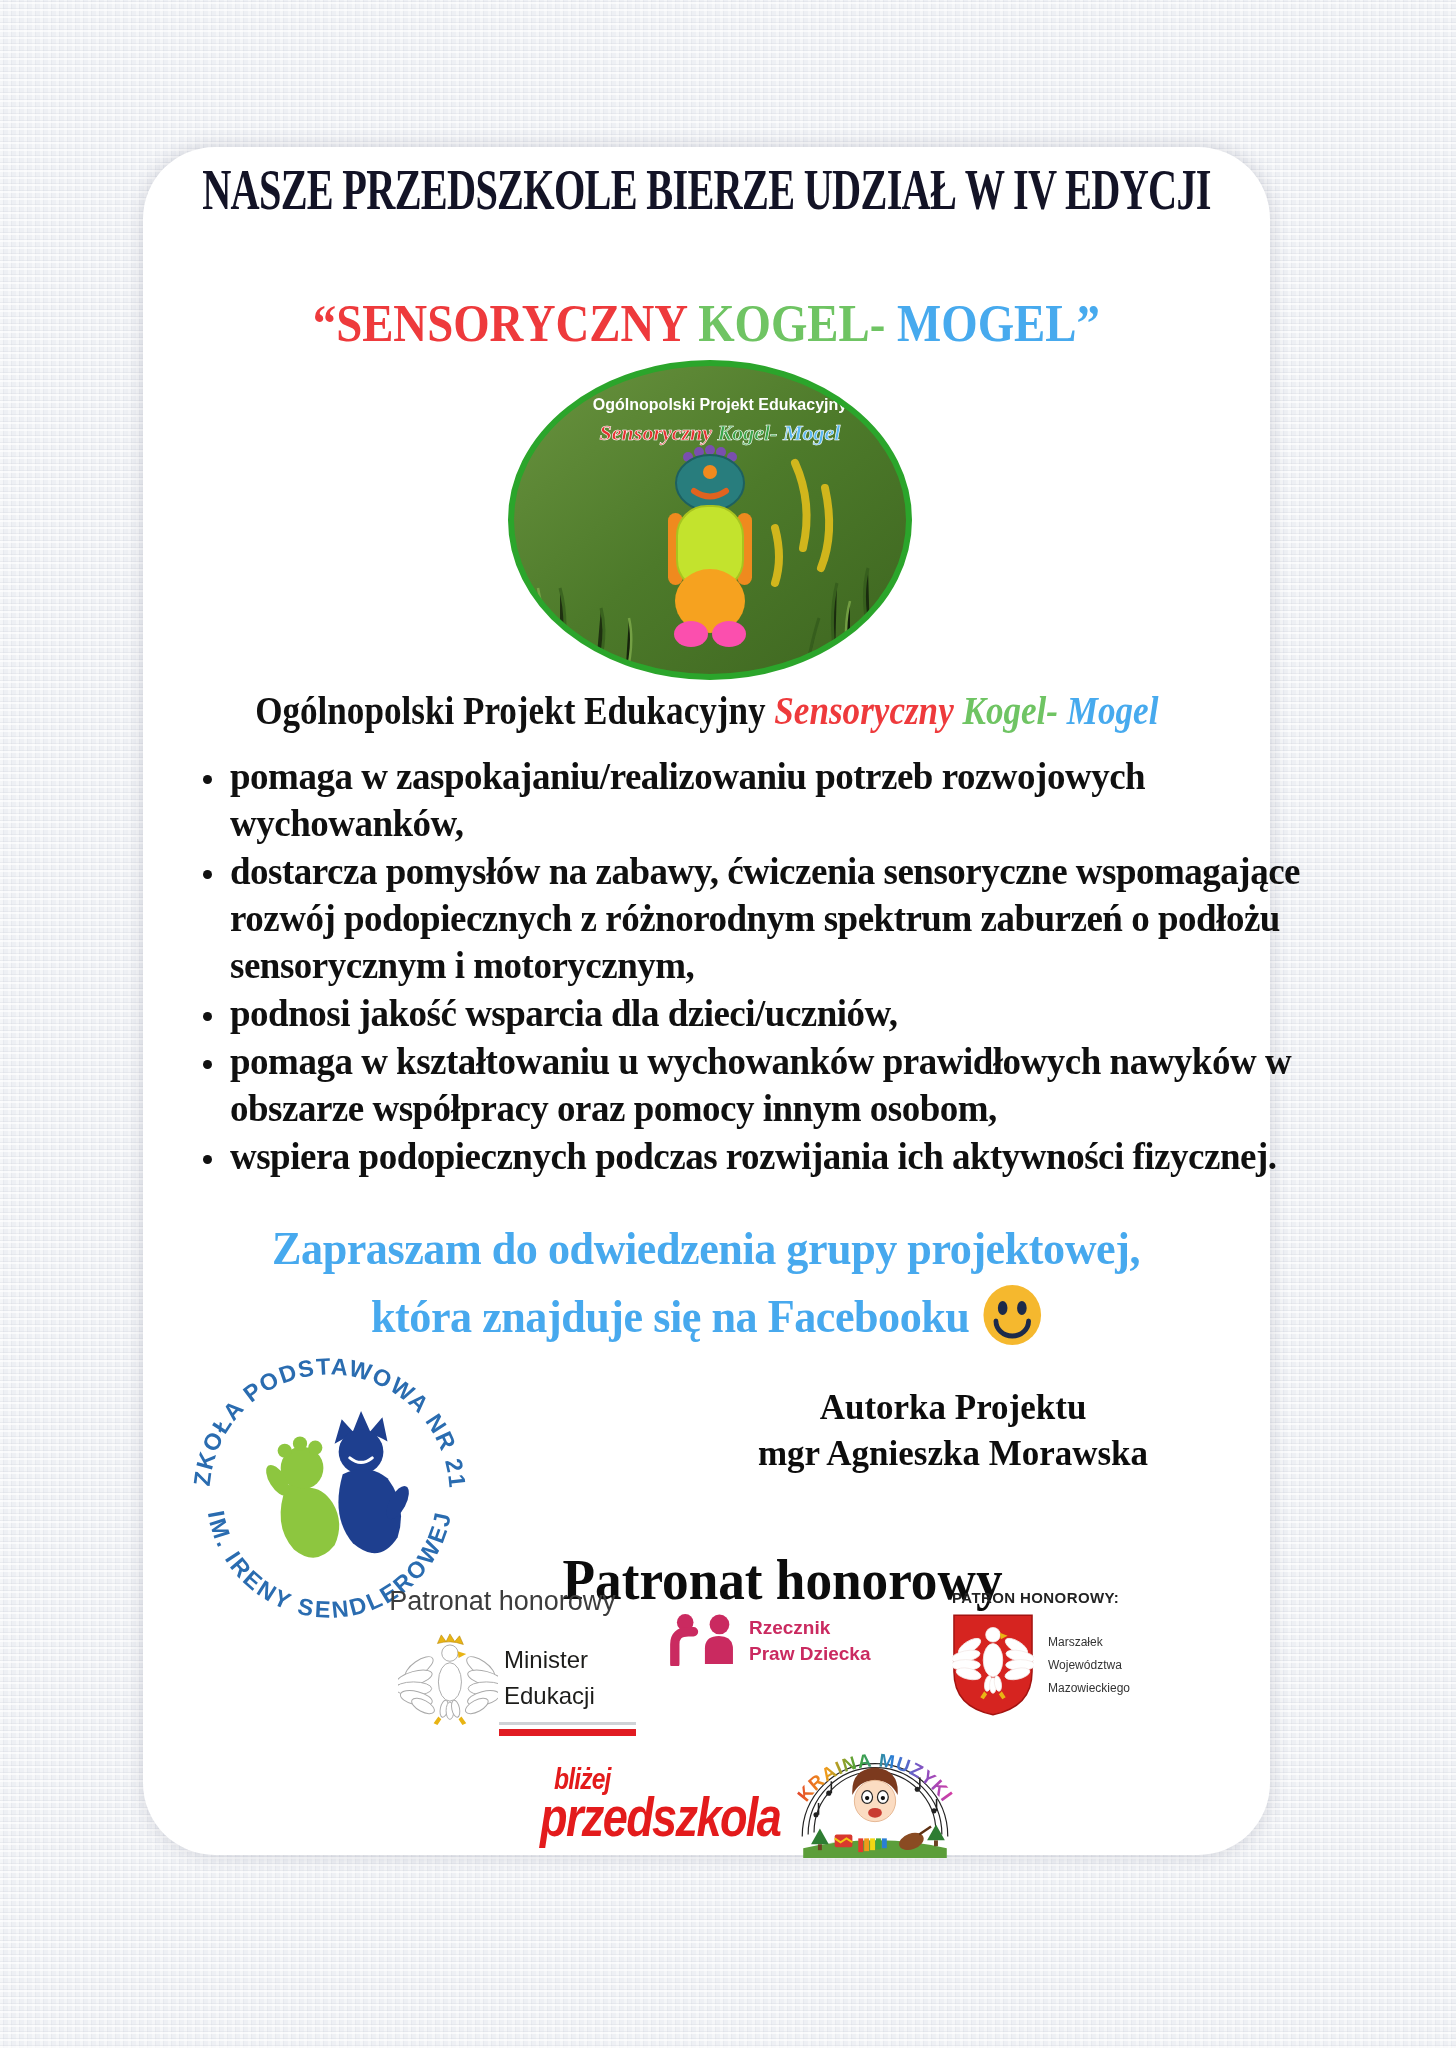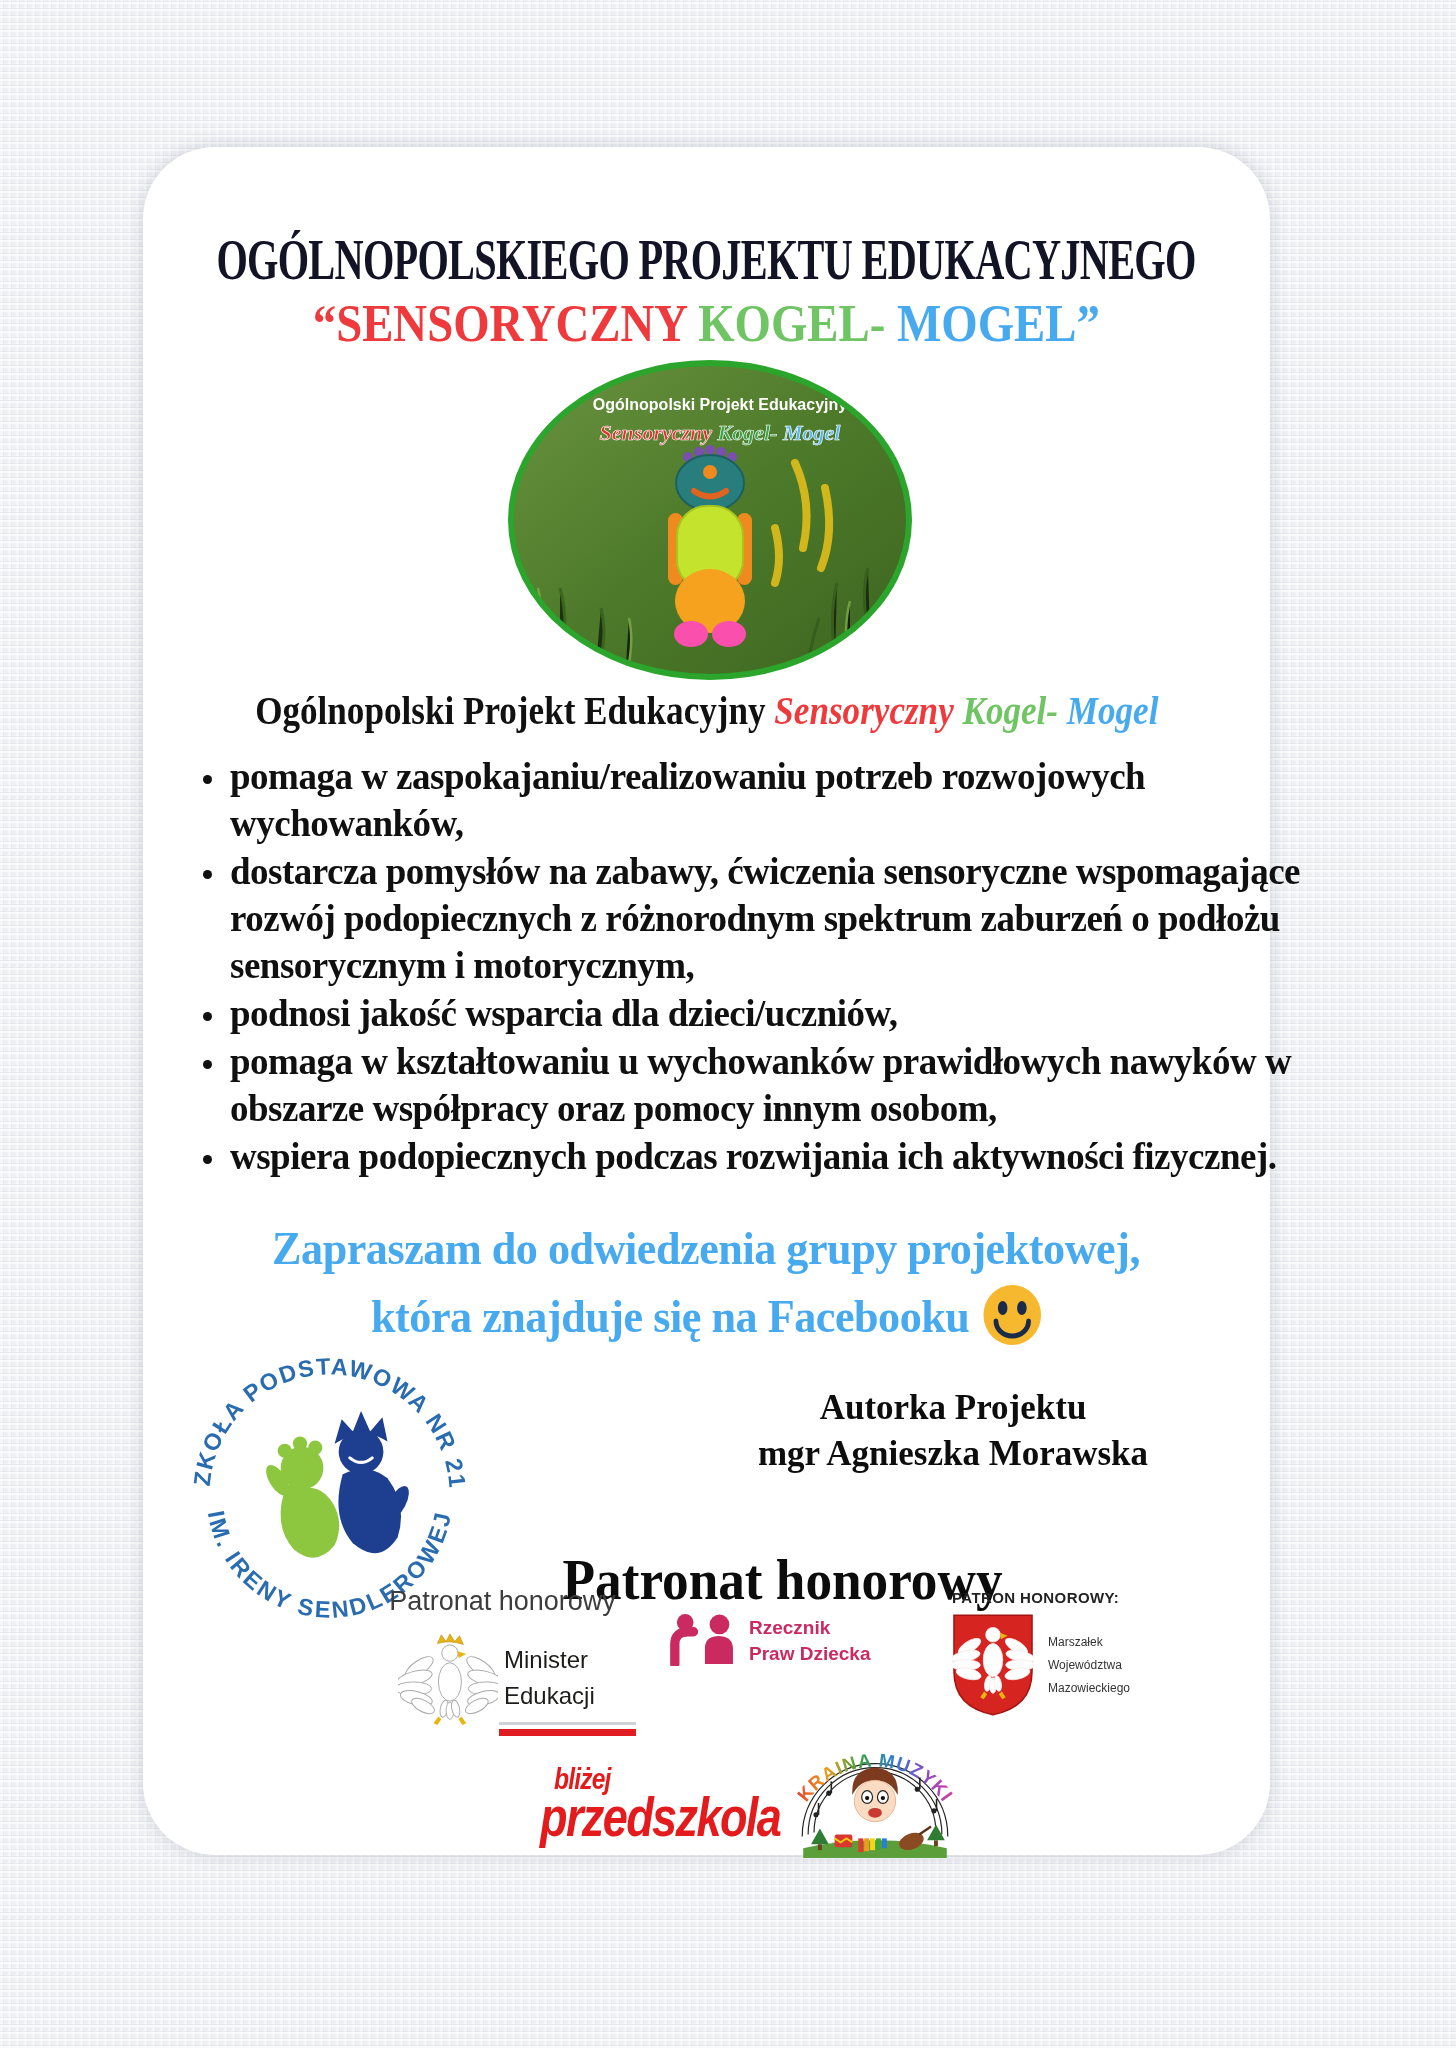--- a/index.html
+++ b/index.html
@@ -89,22 +89,22 @@
       <use href="#hand" fill="#ffd21c" transform="translate(600,2025) rotate(-6) scale(1.5)"></use>
       <use href="#hand" fill="#f0611f" transform="translate(950,1995) rotate(4) scale(1.8)"></use>
       <use href="#hand" fill="#ffd21c" transform="translate(1280,2035) rotate(-12) scale(1.3)"></use>
       <use href="#hand" fill="#2336c4" transform="translate(1440,2005) rotate(-20) scale(1.5)"></use>
       <use href="#hand" fill="#2f55d4" transform="translate(-5,2035) rotate(35) scale(1.2)"></use>
     </g>
   </svg>
 
   <div id="card" class="abs"></div>
 
-  <div class="abs cline title" style="top:228px;">
-    <span>OGÓLNOPOLSKIEGO PROJEKTU EDUKACYJNEGO</span>
+  <div class="abs cline title" style="top:158px;">
+    <span>NASZE PRZEDSZKOLE BIERZE UDZIAŁ W IV EDYCJI</span>
   </div>
   <div class="abs cline subtitle" style="top:294px;">
     <span>
       <span class="c-red">“SENSORYCZNY</span>
       <span class="c-green">KOGEL-</span>
       <span class="c-blue">MOGEL”</span>
     </span>
   </div>
 
   <svg class="abs" style="left:505px;top:358px;" width="410" height="325" viewBox="0 0 410 325">

